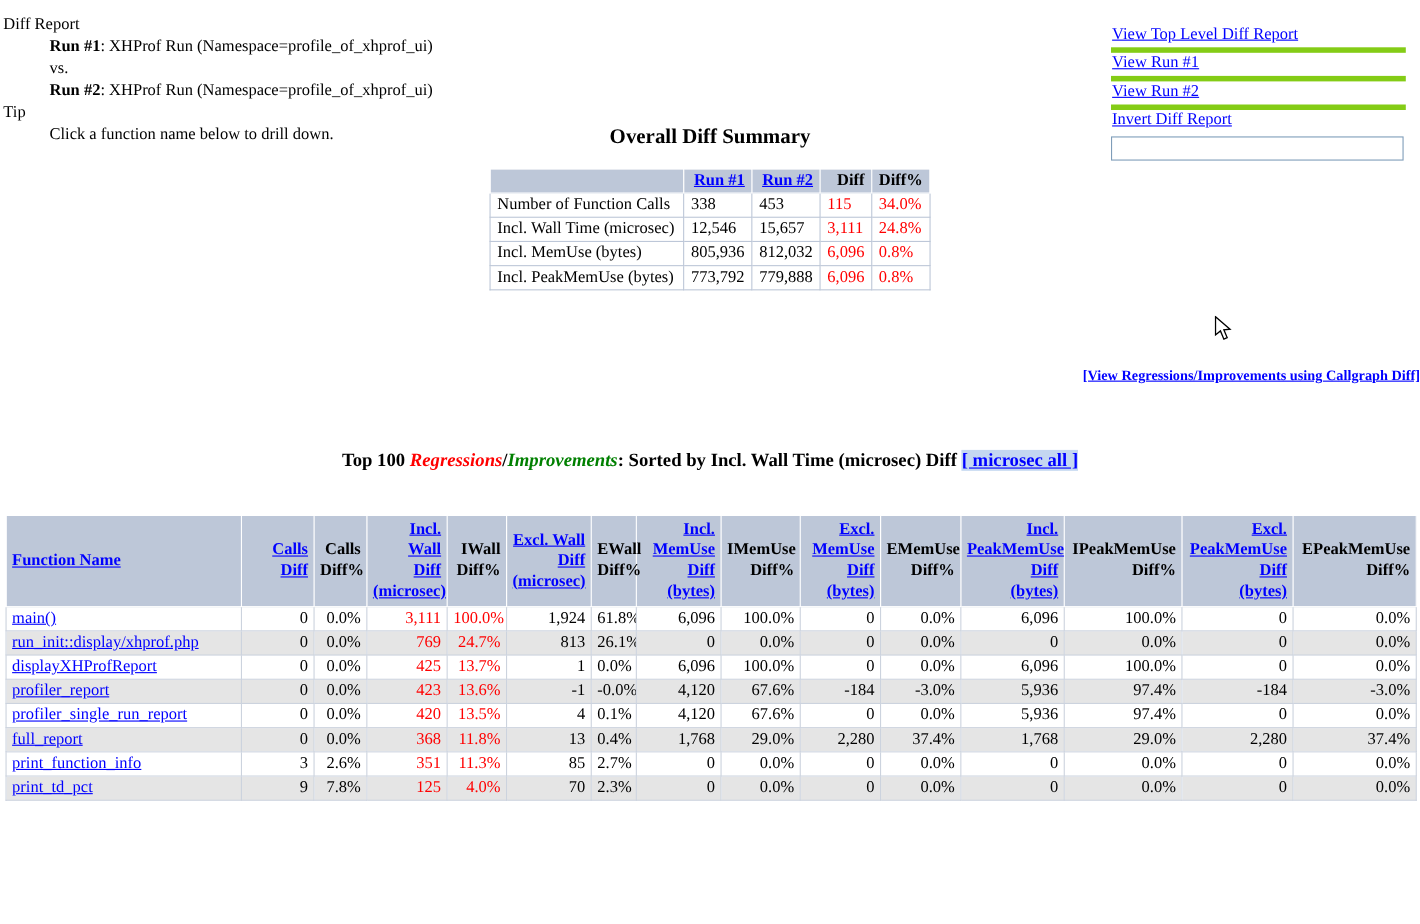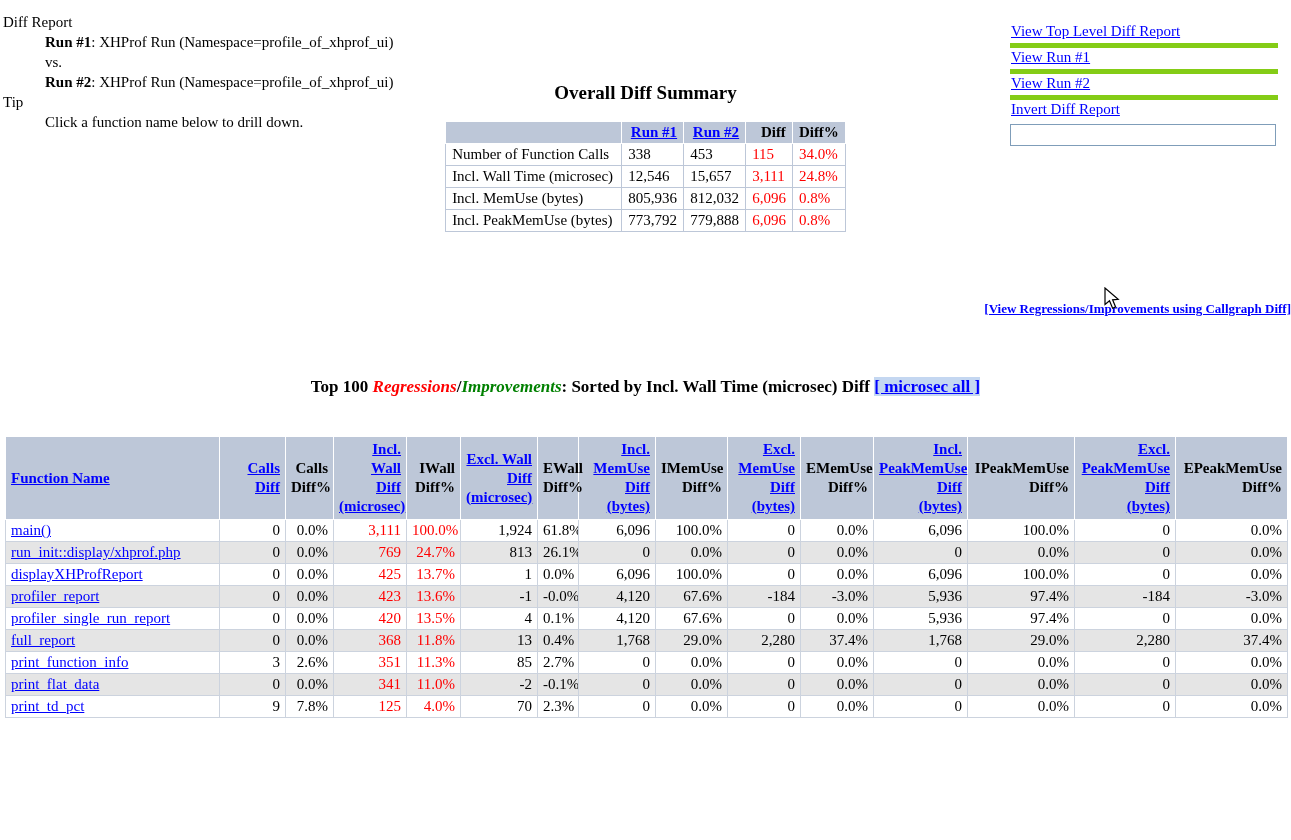--- a/index.html
+++ b/index.html
@@ -28,21 +28,21 @@
   
   .nav-box{position:absolute;top:22px;left:1010px;width:268px;font-size:15px;}
   .nav-row{border-bottom:5px solid #84cc16;padding:1px 1px 3px 1px;line-height:17px;}
   .nav-row.last{border-bottom:none;}
   .nav-box input{
     margin-top:3px;width:266px;height:22px;border:1px solid #7f9db9;
     font-family:"Liberation Serif","DejaVu Serif",serif;font-size:14px;padding:1px 3px;
   }
 
   
-  .flow{padding-top:82px;}
+  .flow{padding-top:114px;}
   .summary-title{
     text-align:center;font-size:19px;font-weight:bold;margin:0 0 17px 0;line-height:22px;
   }
   table.summary{border-collapse:collapse;margin:0 auto;font-size:15px;}
   table.summary th{
     background:var(--header-bg);border:1px solid #ffffff;font-weight:bold;
     text-align:right;padding:2px 6px;height:20px;
   }
   table.summary td{border:1px solid var(--header-bg);padding:2px 6px;height:20px;}
   table.summary td.num{text-align:left;}
@@ -324,37 +324,20 @@
           <td>0</td>
           <td>0.0%</td>
           <td>0</td>
           <td>0.0%</td>
           <td>0</td>
           <td>0.0%</td>
           <td>0</td>
           <td>0.0%</td>
         </tr>
         <tr>
-          <td class="left"><a href="#">print_flat_data</a></td>
-          <td>0</td>
-          <td>0.0%</td>
-          <td class="red">341</td>
-          <td class="red">11.0%</td>
-          <td>-2</td>
-          <td>-0.1%</td>
-          <td>0</td>
-          <td>0.0%</td>
-          <td>0</td>
-          <td>0.0%</td>
-          <td>0</td>
-          <td>0.0%</td>
-          <td>0</td>
-          <td>0.0%</td>
-        </tr>
-        <tr>
           <td class="left"><a href="#">print_td_pct</a></td>
           <td>9</td>
           <td>7.8%</td>
           <td class="red">125</td>
           <td class="red">4.0%</td>
           <td>70</td>
           <td>2.3%</td>
           <td>0</td>
           <td>0.0%</td>
           <td>0</td>

